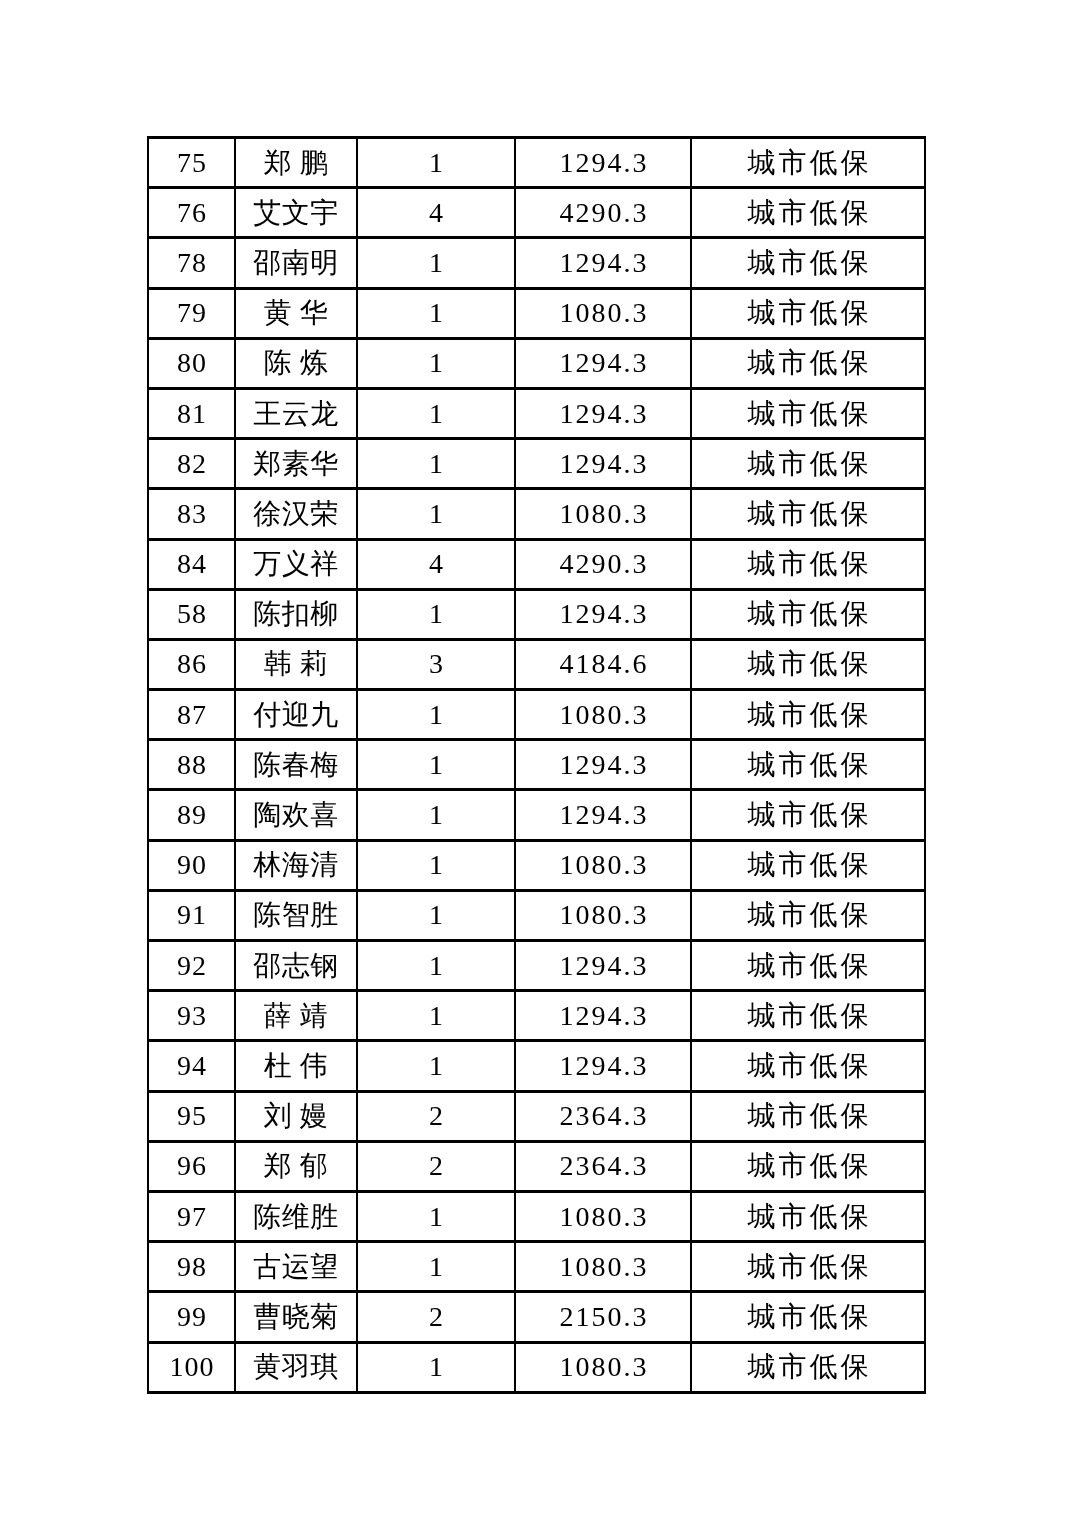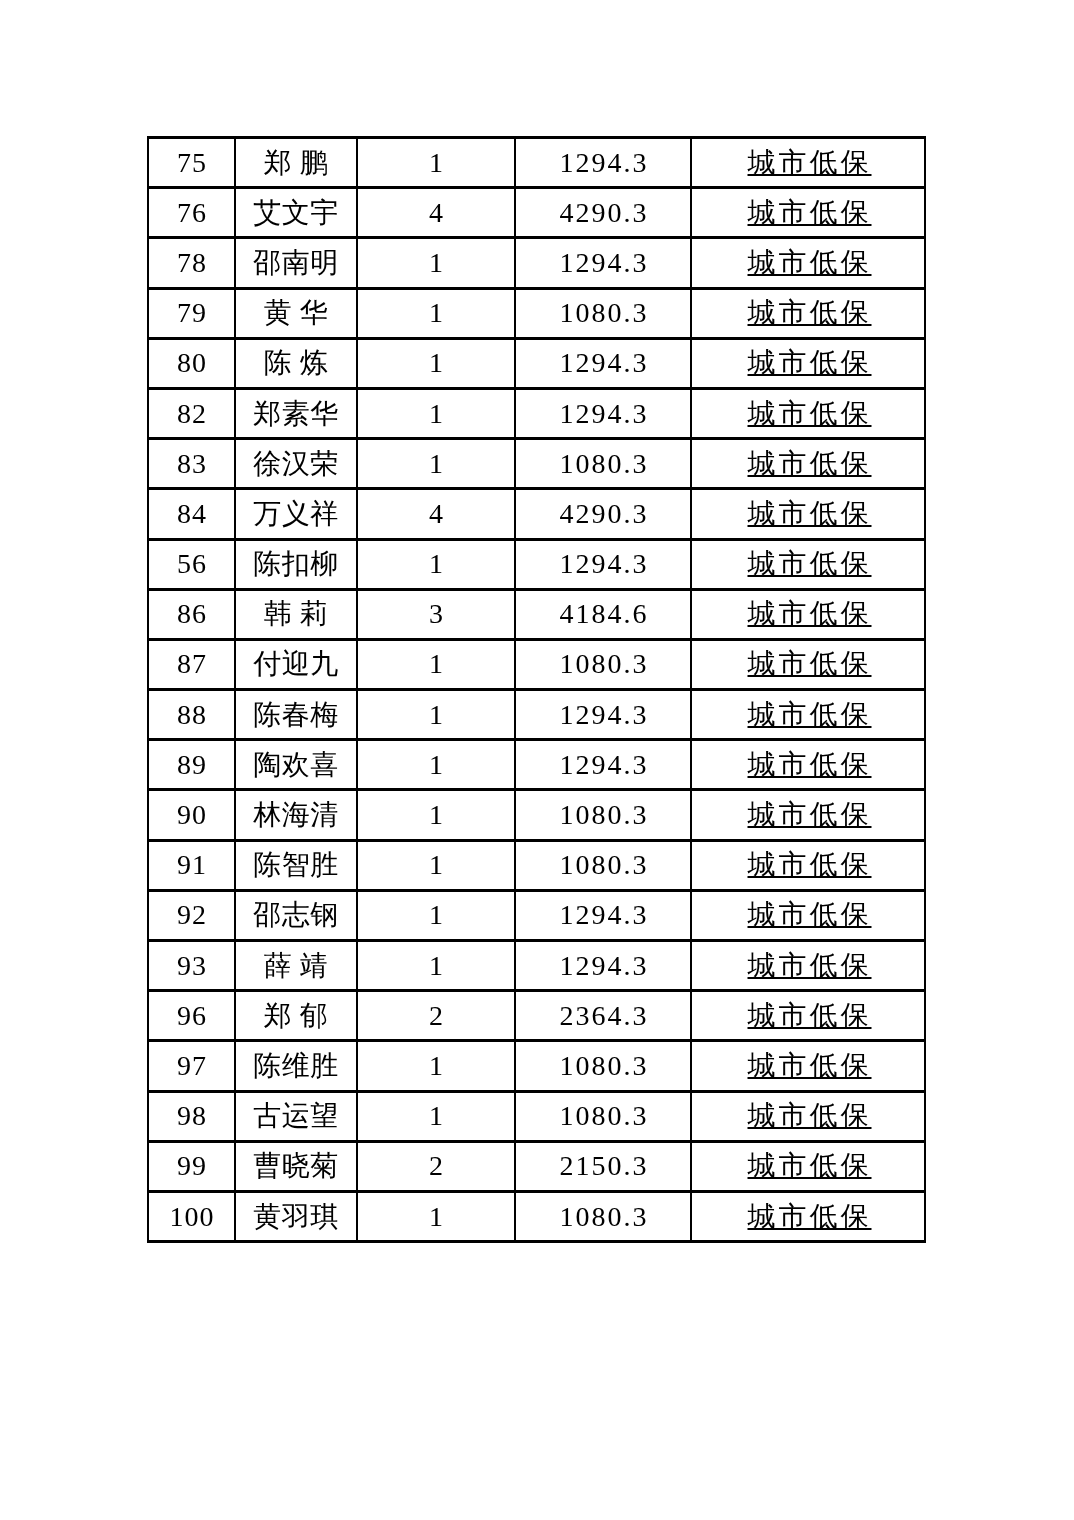--- a/index.html
+++ b/index.html
@@ -45,21 +45,21 @@
     font-size: 28px;
     line-height: 1;
     color: #000000;
     overflow: hidden;
     white-space: nowrap;
   }
   td.col-index   { letter-spacing: 1px; text-indent: 1px; }
   td.col-name    { letter-spacing: 0.5px; }
   td.col-count   { letter-spacing: 1px; text-indent: 1px; }
   td.col-amount  { letter-spacing: 2px; text-indent: 2px; }
-  td.col-category{ letter-spacing: 3px; text-indent: 3px; text-decoration: underline; }
+  td.col-category{ letter-spacing: 3px; text-indent: 3px; }
 </style>
 </head>
 <body>
 
 <div class="page">
   <table class="doc-table">
     <colgroup>
       <col style="width:87px">
       <col style="width:122px">
       <col style="width:158px">
@@ -96,20 +96,27 @@
           <td class="col-category">城市低保</td>
         </tr>
         <tr>
           <td class="col-index">80</td>
           <td class="col-name">陈 炼</td>
           <td class="col-count">1</td>
           <td class="col-amount">1294.3</td>
           <td class="col-category">城市低保</td>
         </tr>
         <tr>
+          <td class="col-index">81</td>
+          <td class="col-name">王云龙</td>
+          <td class="col-count">1</td>
+          <td class="col-amount">1294.3</td>
+          <td class="col-category">城市低保</td>
+        </tr>
+        <tr>
           <td class="col-index">82</td>
           <td class="col-name">郑素华</td>
           <td class="col-count">1</td>
           <td class="col-amount">1294.3</td>
           <td class="col-category">城市低保</td>
         </tr>
         <tr>
           <td class="col-index">83</td>
           <td class="col-name">徐汉荣</td>
           <td class="col-count">1</td>
@@ -117,21 +124,21 @@
           <td class="col-category">城市低保</td>
         </tr>
         <tr>
           <td class="col-index">84</td>
           <td class="col-name">万义祥</td>
           <td class="col-count">4</td>
           <td class="col-amount">4290.3</td>
           <td class="col-category">城市低保</td>
         </tr>
         <tr>
-          <td class="col-index">56</td>
+          <td class="col-index">58</td>
           <td class="col-name">陈扣柳</td>
           <td class="col-count">1</td>
           <td class="col-amount">1294.3</td>
           <td class="col-category">城市低保</td>
         </tr>
         <tr>
           <td class="col-index">86</td>
           <td class="col-name">韩 莉</td>
           <td class="col-count">3</td>
           <td class="col-amount">4184.6</td>
@@ -177,20 +184,34 @@
           <td class="col-name">邵志钢</td>
           <td class="col-count">1</td>
           <td class="col-amount">1294.3</td>
           <td class="col-category">城市低保</td>
         </tr>
         <tr>
           <td class="col-index">93</td>
           <td class="col-name">薛 靖</td>
           <td class="col-count">1</td>
           <td class="col-amount">1294.3</td>
+          <td class="col-category">城市低保</td>
+        </tr>
+        <tr>
+          <td class="col-index">94</td>
+          <td class="col-name">杜 伟</td>
+          <td class="col-count">1</td>
+          <td class="col-amount">1294.3</td>
+          <td class="col-category">城市低保</td>
+        </tr>
+        <tr>
+          <td class="col-index">95</td>
+          <td class="col-name">刘 嫚</td>
+          <td class="col-count">2</td>
+          <td class="col-amount">2364.3</td>
           <td class="col-category">城市低保</td>
         </tr>
         <tr>
           <td class="col-index">96</td>
           <td class="col-name">郑 郁</td>
           <td class="col-count">2</td>
           <td class="col-amount">2364.3</td>
           <td class="col-category">城市低保</td>
         </tr>
         <tr>

